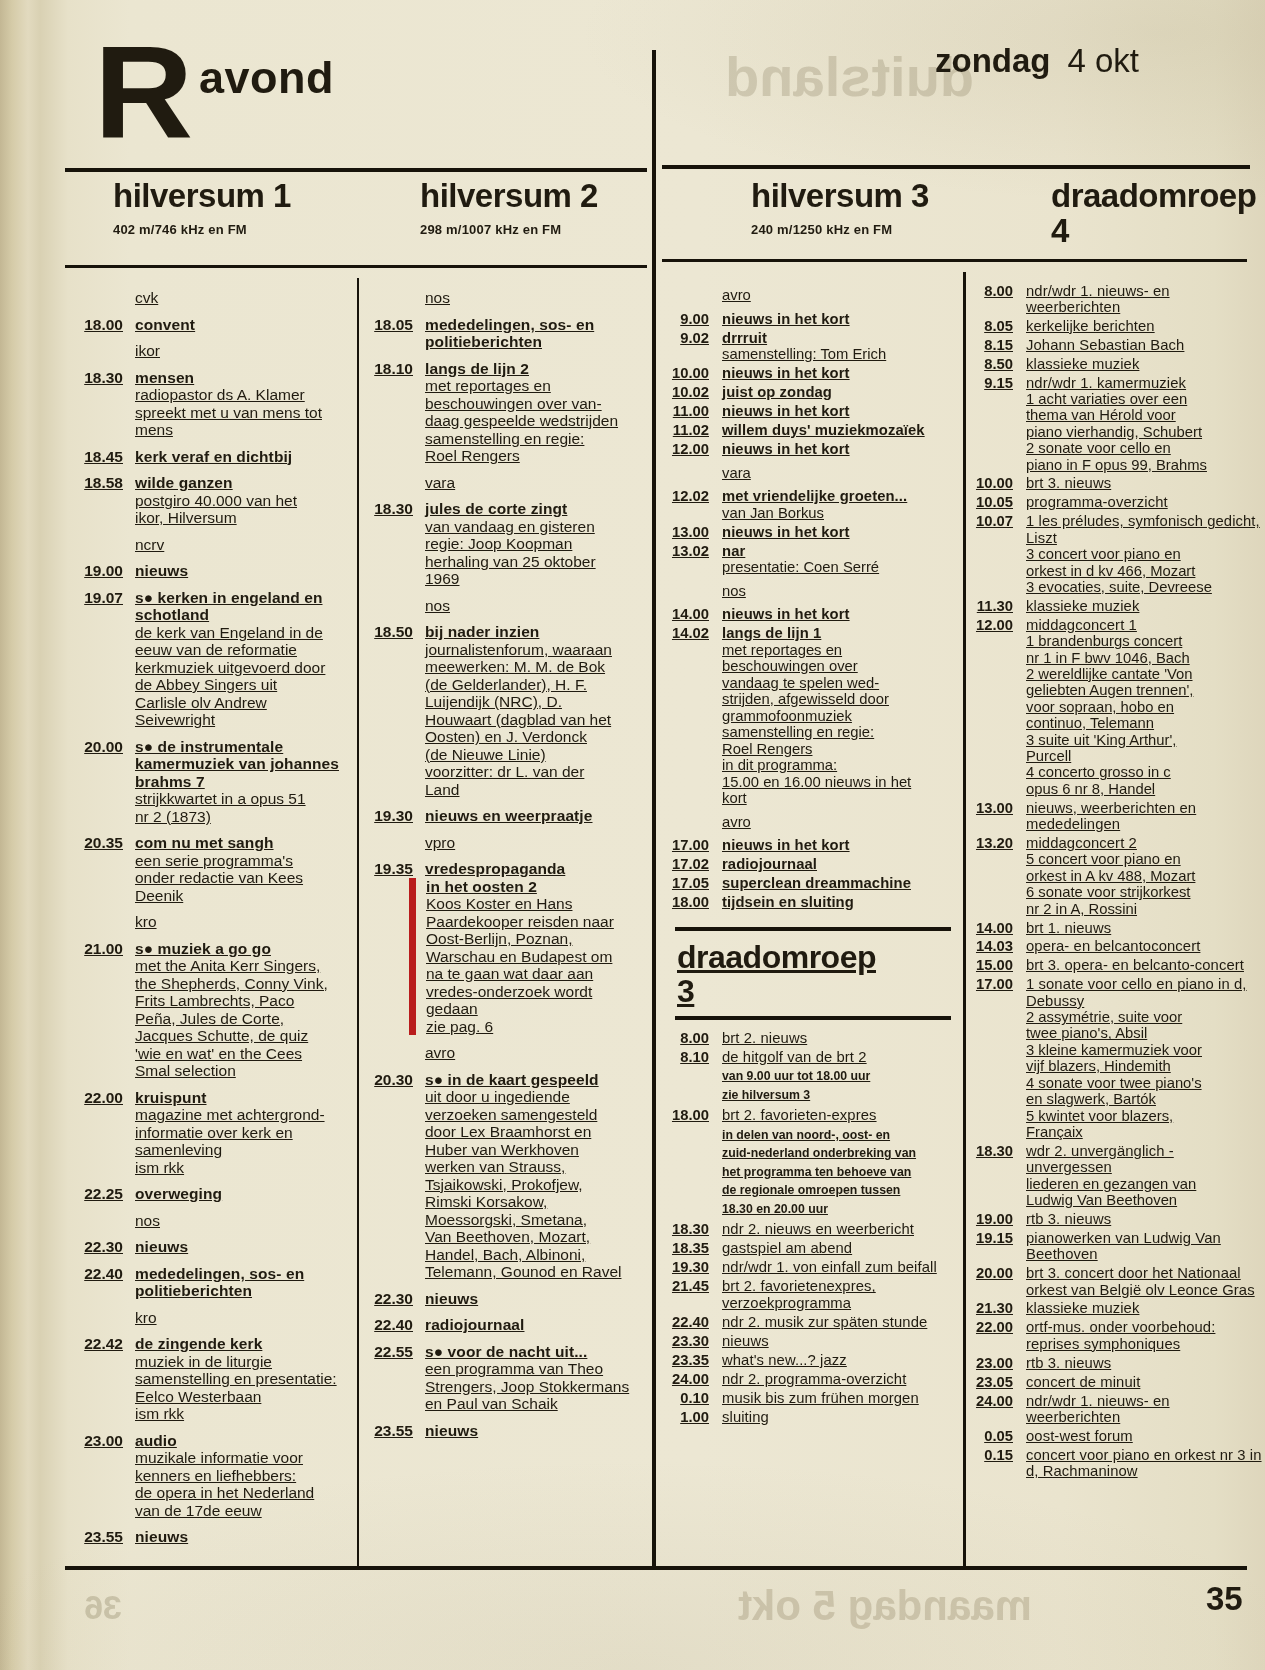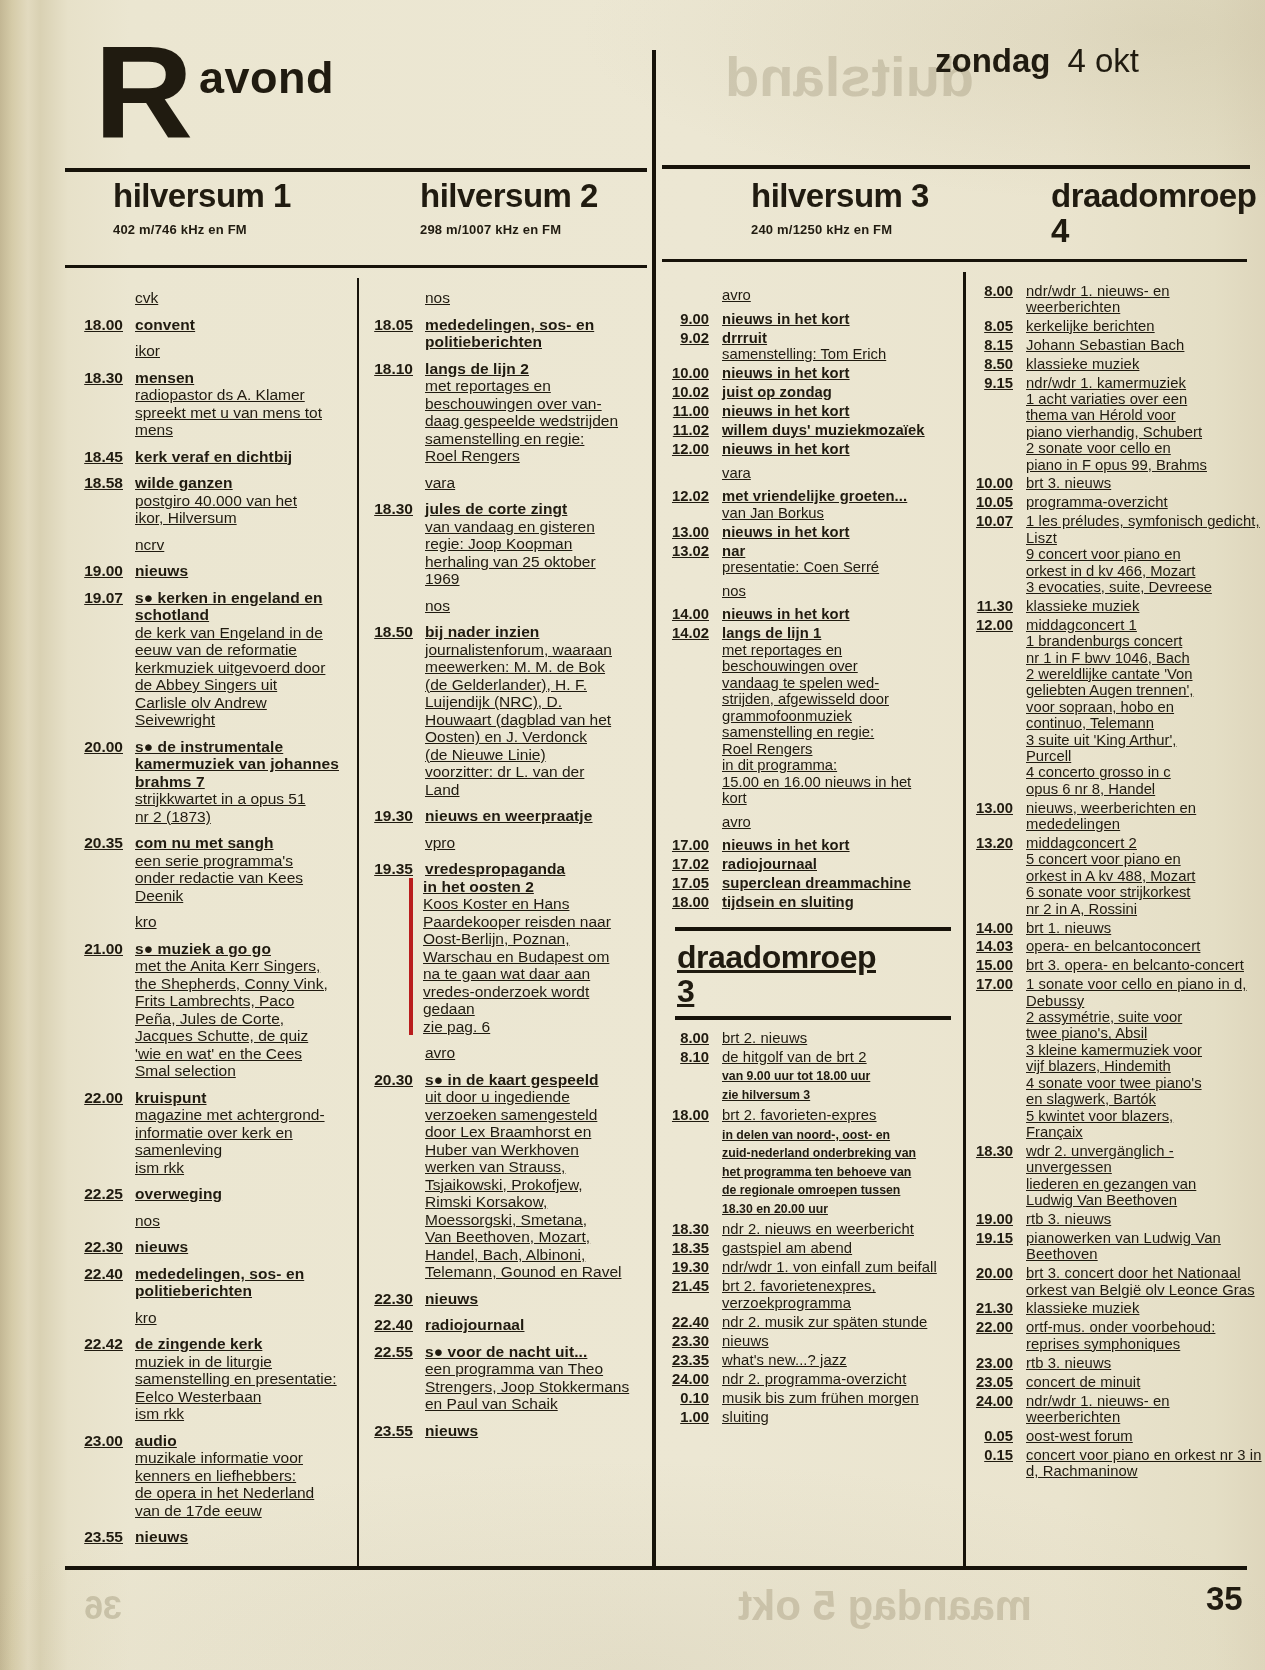--- a/index.html
+++ b/index.html
@@ -41,21 +41,21 @@
   .narrow .net-row{margin:7px 0;}
   .time{flex:0 0 48px;text-align:right;font-weight:700;}
   .narrow .time{flex-basis:50px;}
   .c4 .time{flex-basis:46px;}
   .body{margin-left:12px;flex:1;}
   .narrow .body{margin-left:13px;}
   .title{letter-spacing:0.1px;}
   .b{font-weight:700;}
   .desc,.net{font-weight:400;}
   .note{font-weight:700;font-size:12.3px;line-height:14.4px;margin:4px 0 3px;}
-  .bar-region{border-left:4px solid #b91c1c;padding-left:10px;margin-left:-16px;}
+  .bar-region{border-left:7px solid #b91c1c;padding-left:10px;margin-left:-16px;}
   
   .subhead{margin:16px 0 10px;}
   .subrule{height:4px;background:#17130a;margin-left:16px;}
   .subname{font-size:32px;font-weight:bold;line-height:1.08;letter-spacing:-0.5px;margin:9px 0 7px 18px;}
   
   .page-num{position:absolute;left:1206px;top:1580px;font-size:33px;font-weight:bold;}
   
   .ghost{position:absolute;font-weight:bold;transform:scaleX(-1);white-space:nowrap;pointer-events:none;}
   .ghost-top{left:725px;top:44px;font-size:56px;color:rgba(128,117,84,0.26);}
   .ghost-bottom{left:650px;top:1582px;font-size:42px;width:470px;text-align:center;color:rgba(138,126,93,0.30);}
@@ -662,21 +662,21 @@
         <div class="row prog">
           <div class="time">10.05</div>
           <div class="body">
             <div class="title">programma-overzicht</div>
           </div>
         </div>
         <div class="row prog">
           <div class="time">10.07</div>
           <div class="body">
             <div class="title">1 les préludes, symfonisch gedicht, Liszt</div>
-            <div class="desc">9 concert voor piano en</div>
+            <div class="desc">3 concert voor piano en</div>
             <div class="desc">orkest in d kv 466, Mozart</div>
             <div class="desc">3 evocaties, suite, Devreese</div>
           </div>
         </div>
         <div class="row prog">
           <div class="time">11.30</div>
           <div class="body">
             <div class="title">klassieke muziek</div>
           </div>
         </div>

